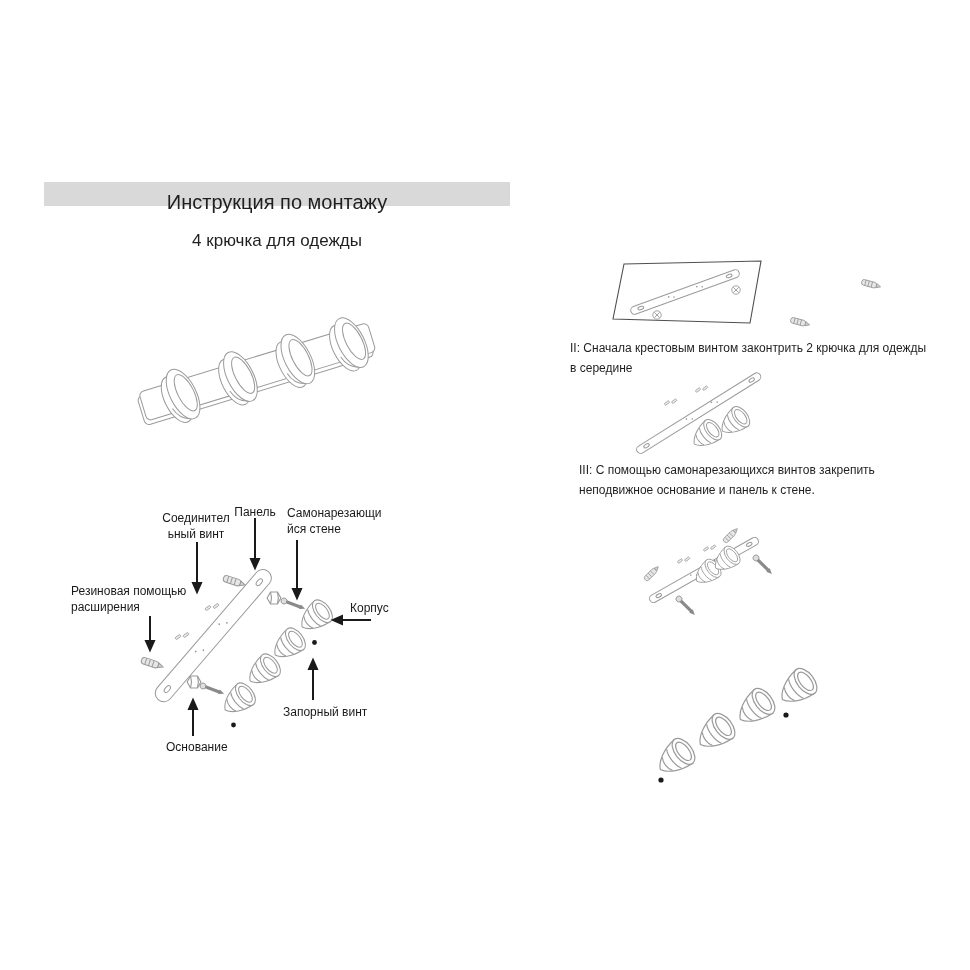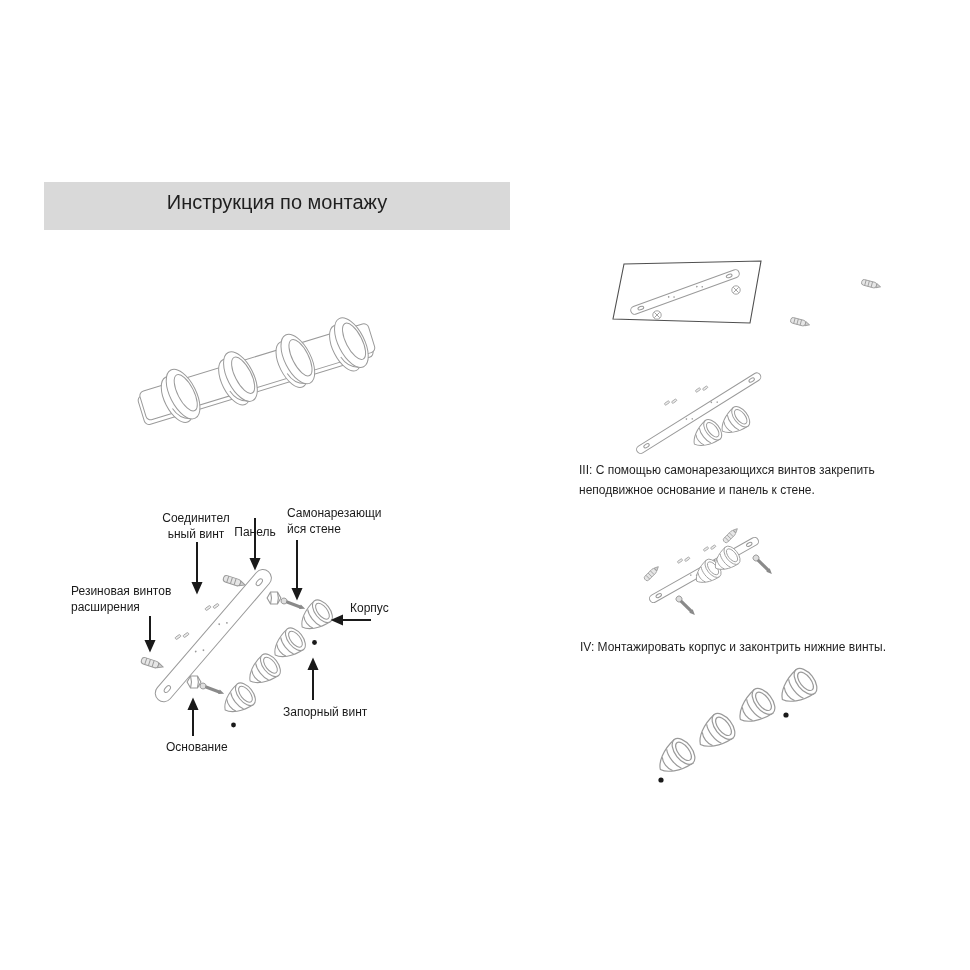--- a/index.html
+++ b/index.html
@@ -1,28 +1,28 @@
 <!DOCTYPE html>
 <html><head>
 <meta charset="utf-8">
 <style>
   html,body{margin:0;padding:0;background:#ffffff;}
   .page{position:relative;width:970px;height:970px;background:#fff;overflow:hidden;
         font-family:"Liberation Sans",sans-serif;color:#1f1f1f;}
-  .title-bar{position:absolute;left:44px;top:182px;width:466px;height:48px;
+  .title-bar{position:absolute;left:44px;top:182px;width:466px;height:24px;
              background:#d9d9d9;text-align:center;line-height:40px;font-size:20px;color:#1f1f1f;}
   .subtitle{position:absolute;left:44px;top:231px;width:466px;text-align:center;
             font-size:17px;color:#1f1f1f;}
   .step-text{position:absolute;font-size:12px;line-height:20px;color:#1f1f1f;white-space:pre;}
   .s1{left:557px;top:190px;width:398px;text-align:center;}
   .s2{left:570px;top:338px;text-align:left;}
   .s3{left:579px;top:460px;text-align:left;}
   .s4{left:580px;top:637px;text-align:left;}
   .part-label{position:absolute;font-size:12px;line-height:16px;color:#1a1a1a;white-space:pre;}
-  .lbl-panel{left:255px;top:524px;transform:translateX(-50%);text-align:center;}
+  .lbl-panel{left:255px;top:504px;transform:translateX(-50%);text-align:center;}
   .lbl-conn{left:196px;top:510px;transform:translateX(-50%);text-align:center;}
   .lbl-self{left:287px;top:505px;}
   .lbl-rubber{left:71px;top:583px;}
   .lbl-body{left:350px;top:600px;}
   .lbl-lock{left:283px;top:704px;}
   .lbl-base{left:166px;top:739px;}
   svg.diagram{position:absolute;color:#9a9a9a;}
   .prod{left:130px;top:300px;}
   .expl{left:40px;top:470px;}
   .st1{left:590px;top:250px;}
@@ -70,20 +70,21 @@
     </g>
   </defs>
 </svg>
 
 <div class="page">
 
   <div class="title-bar">
     <span>Инструкция по монтажу</span>
   </div>
 
+  <div class="subtitle">4 крючка для одежды</div>
 
   <svg class="diagram prod" width="260" height="140" viewBox="0 0 260 140">
     <g transform="rotate(-17 130 72)" stroke="currentColor" fill="#fff" stroke-width="1">
       <rect x="5" y="60" width="239" height="30" rx="5"></rect>
       <rect x="8" y="56" width="239" height="30" rx="5"></rect>
       <g transform="translate(48,71) rotate(-10)">
         <ellipse cx="-6" cy="2" rx="12" ry="25"></ellipse>
         <ellipse cx="2" cy="0" rx="13" ry="27"></ellipse>
         <ellipse cx="5" cy="0" rx="8" ry="20" fill="none"></ellipse>
         <path d="M-14,8 C-13,16 -9,22 -3,25" fill="none"></path>
@@ -149,29 +150,30 @@
       <line x1="153" y1="266" x2="153" y2="238"></line>
         <polygon points="149,239 157,239 153,230"></polygon>
     </g>
   </svg>
 
   <div class="part-label lbl-panel">Панель</div>
   <div class="part-label lbl-conn">Соединител
 ьный винт</div>
   <div class="part-label lbl-self">Самонарезающи
 йся стене</div>
-  <div class="part-label lbl-rubber">Резиновая винтов
+  <div class="part-label lbl-rubber">Резиновая помощью
 расширения</div>
   <div class="part-label lbl-body">Корпус</div>
   <div class="part-label lbl-lock">Запорный винт</div>
   <div class="part-label lbl-base">Основание</div>
 
+  <div class="step-text s2">II: Сначала крестовым винтом законтрить 2 крючка для одежды
+в середине</div>
   <div class="step-text s3">III: С помощью самонарезающихся винтов закрепить
 неподвижное основание и панель к стене.</div>
-  <div class="step-text s4">IV: Монтажировать корпус и законтрить нижние винты.</div>
 
   <svg class="diagram st1" width="340" height="90" viewBox="0 0 340 90">
     <polygon points="34,14 171,11 160,73 23,69" fill="#fff" stroke="#4f4f4f" stroke-width="1.1"></polygon>
     <g transform="rotate(-20 95 42)">
       <rect x="37.5" y="38" width="115" height="8" rx="4" fill="#fff" stroke="currentColor"></rect>
       <ellipse cx="48" cy="42" rx="3" ry="1.6" fill="none" stroke="currentColor"></ellipse>
       <ellipse cx="142" cy="42" rx="3" ry="1.6" fill="none" stroke="currentColor"></ellipse>
       <circle cx="78" cy="41" r="0.8" fill="currentColor"></circle>
       <circle cx="83" cy="43" r="0.8" fill="currentColor"></circle>
       <circle cx="108" cy="41" r="0.8" fill="currentColor"></circle>

